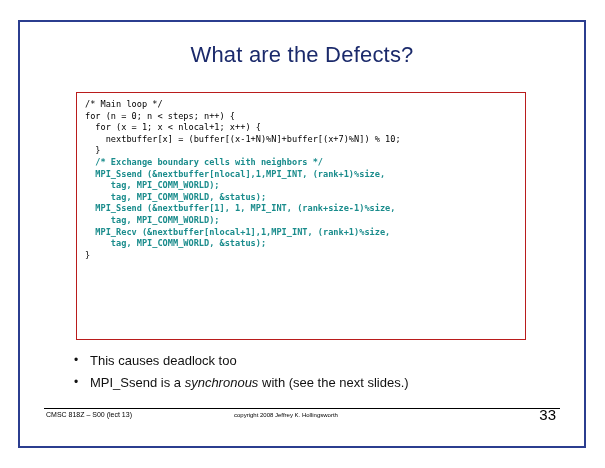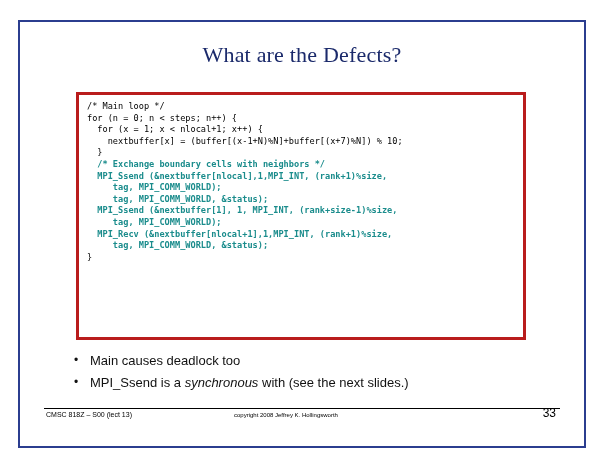--- a/index.html
+++ b/index.html
@@ -26,32 +26,32 @@
     position: absolute;
     left: 14px;
     top: 12px;
     right: 14px;
     bottom: 10px;
   }
   .title {
     text-align: center;
     font-size: 22px;
     color: #1b2a6b;
-    font-family: Liberation Serif, serif;
+    font-family: Liberation Sans, sans-serif;
     font-weight: normal;
     margin: 8px 0 10px 0;
     letter-spacing: 0.2px;
   }
   .code-box {
     position: absolute;
     left: 42px;
     top: 58px;
     width: 450px;
     height: 248px;
-    border: 3px solid #b91c1c;
+    border: 1px solid #b91c1c;
     background: #ffffff;
     box-sizing: border-box;
     padding: 6px 8px 6px 8px;
     overflow: hidden;
   }
   .code-line {
     font-family: "DejaVu Sans Mono", monospace;
     font-size: 8.6px;
     line-height: 11.6px;
     white-space: pre;
@@ -111,21 +111,21 @@
     left: 200px;
     top: 4px;
     font-size: 6px;
     color: #000000;
     font-family: "Liberation Sans", sans-serif;
   }
   .footer-right {
     position: absolute;
     right: 14px;
     top: -2px;
-    font-size: 12px;
+    font-size: 15px;
     color: #000000;
     font-family: "Liberation Sans", sans-serif;
     margin-left: 25px;
   }
 </style>
 </head>
 <body>
 
 <div class="slide">
   <div class="slide-inner">
@@ -145,21 +145,21 @@
       <div class="code-line c-teal">  MPI_Ssend (&amp;nextbuffer[1], 1, MPI_INT, (rank+size-1)%size,</div>
       <div class="code-line c-teal">     tag, MPI_COMM_WORLD);</div>
       <div class="code-line c-teal">  MPI_Recv (&amp;nextbuffer[nlocal+1],1,MPI_INT, (rank+1)%size,</div>
       <div class="code-line c-teal">     tag, MPI_COMM_WORLD, &amp;status);</div>
       <div class="code-line c-black">}</div>
     </div>
 
     <div class="bullets">
       <div class="bullet">
         <span class="dot">•</span>
-        <span class="btext">Main causes deadlock too</span>
+        <span class="btext">This causes deadlock too</span>
       </div>
       <div class="bullet">
         <span class="dot">•</span>
         <span class="btext"><span>MPI_Ssend is a </span><span class="ital">synchronous</span><span> with (see the next slides.)</span></span>
       </div>
     </div>
 
     <div class="footer">
       <div class="footer-rule"></div>
       <div class="footer-left">CMSC 818Z – S00  (lect 13)</div>

